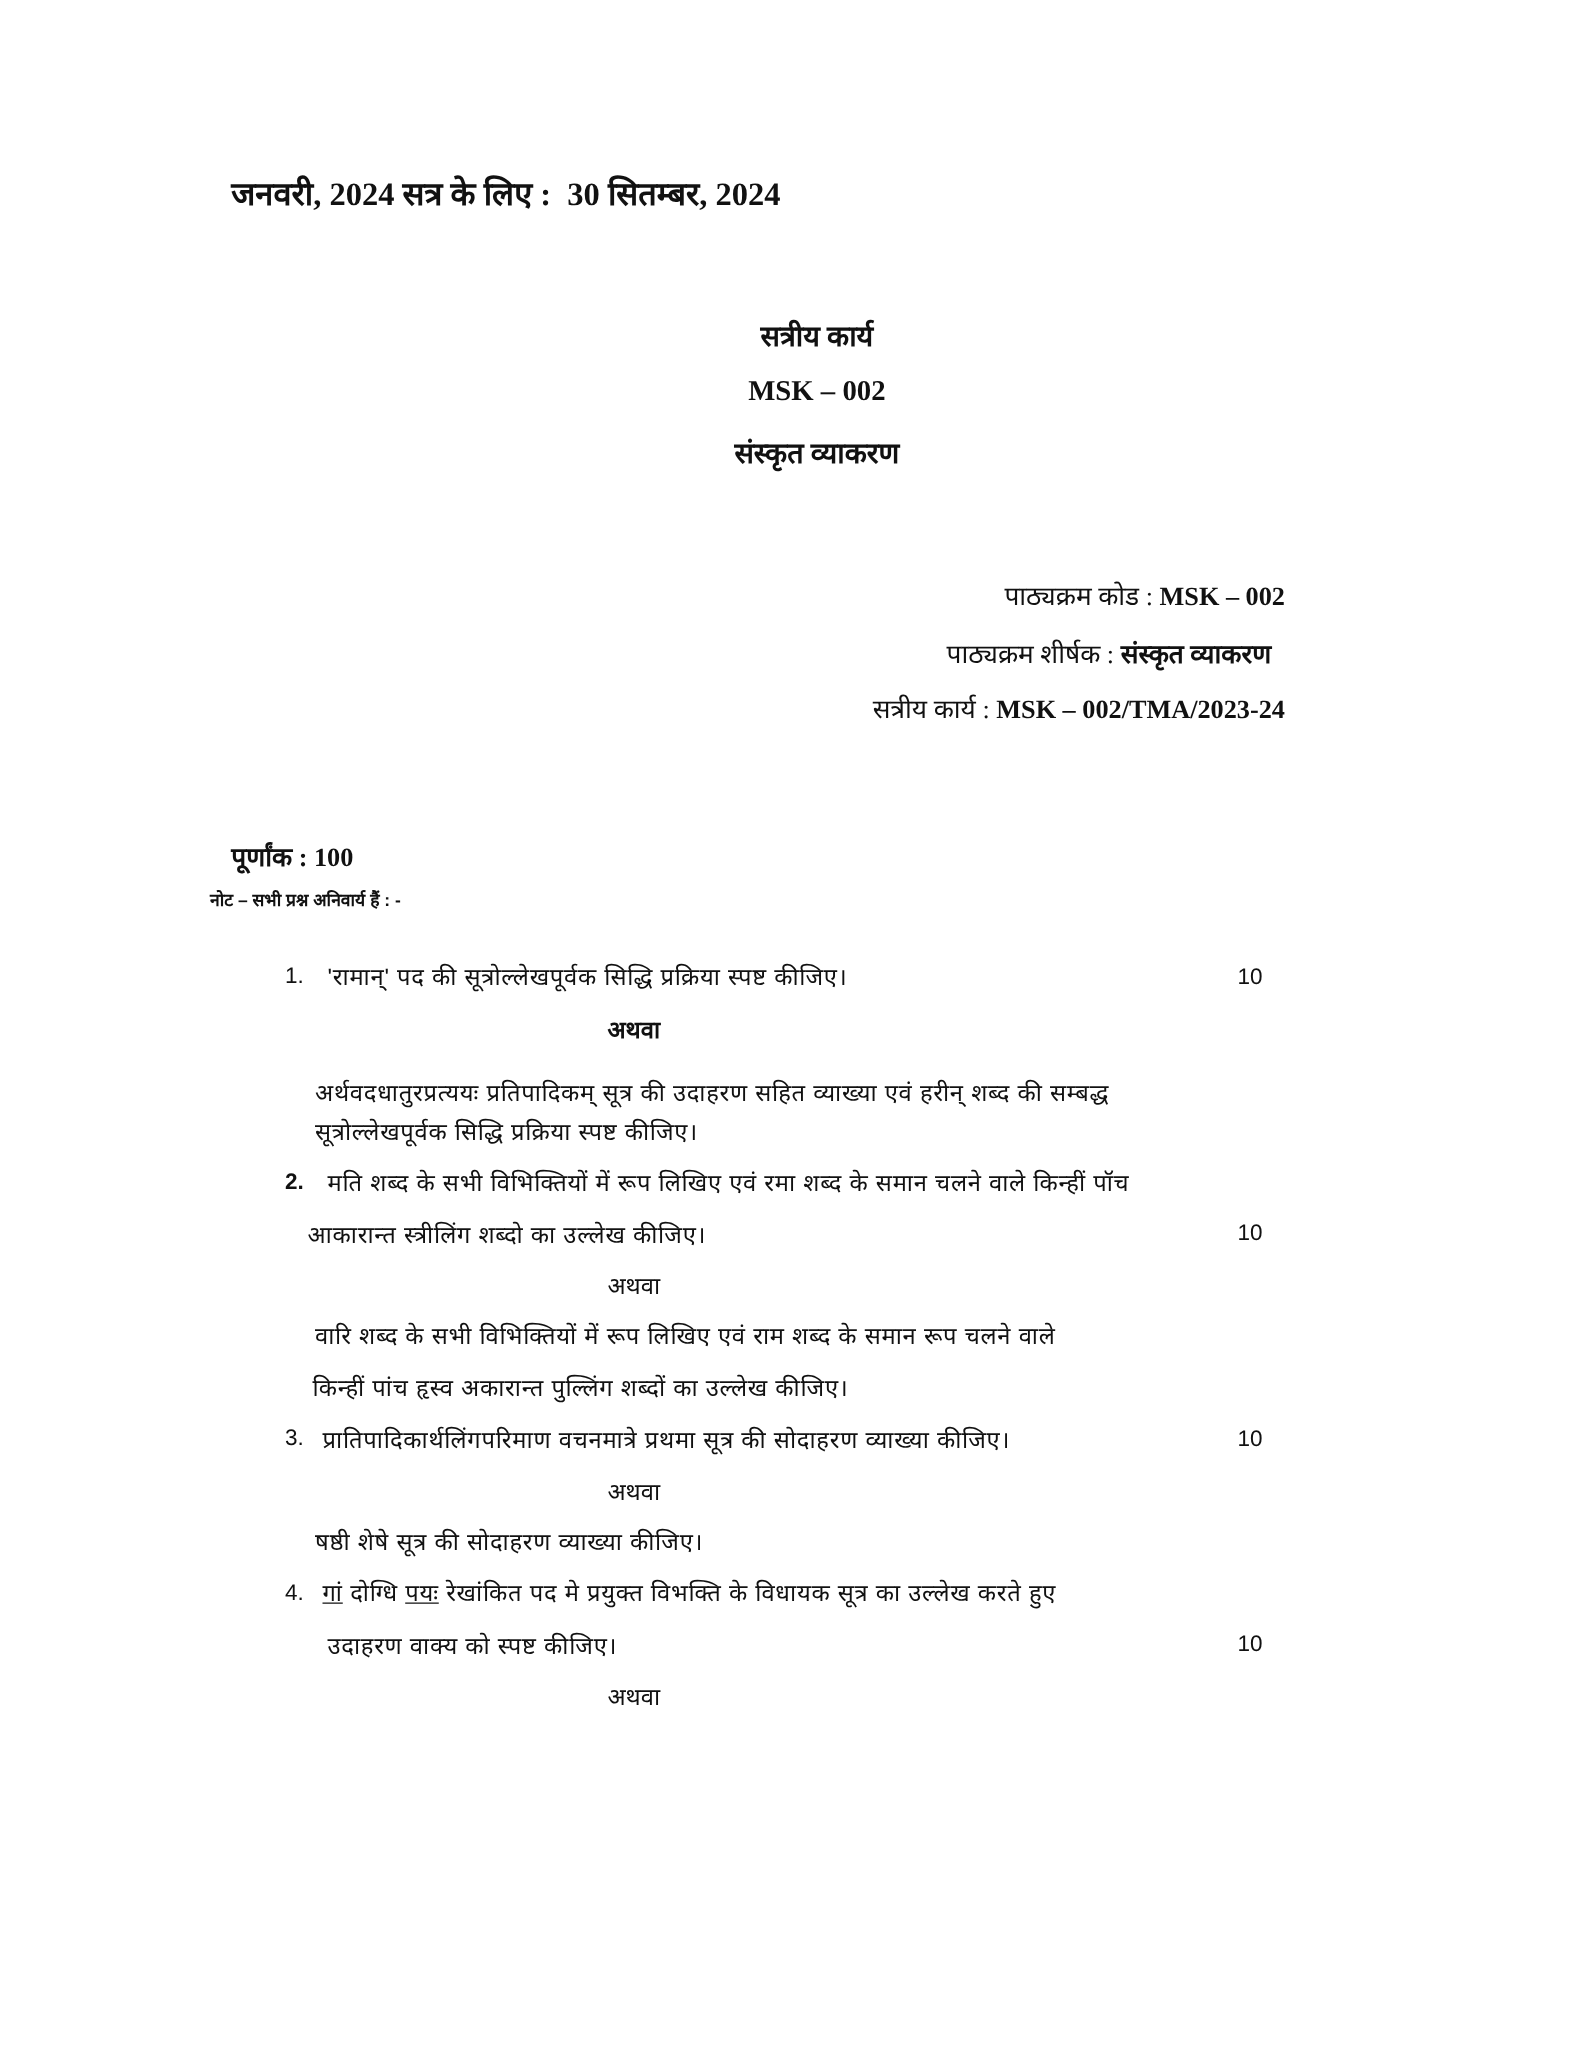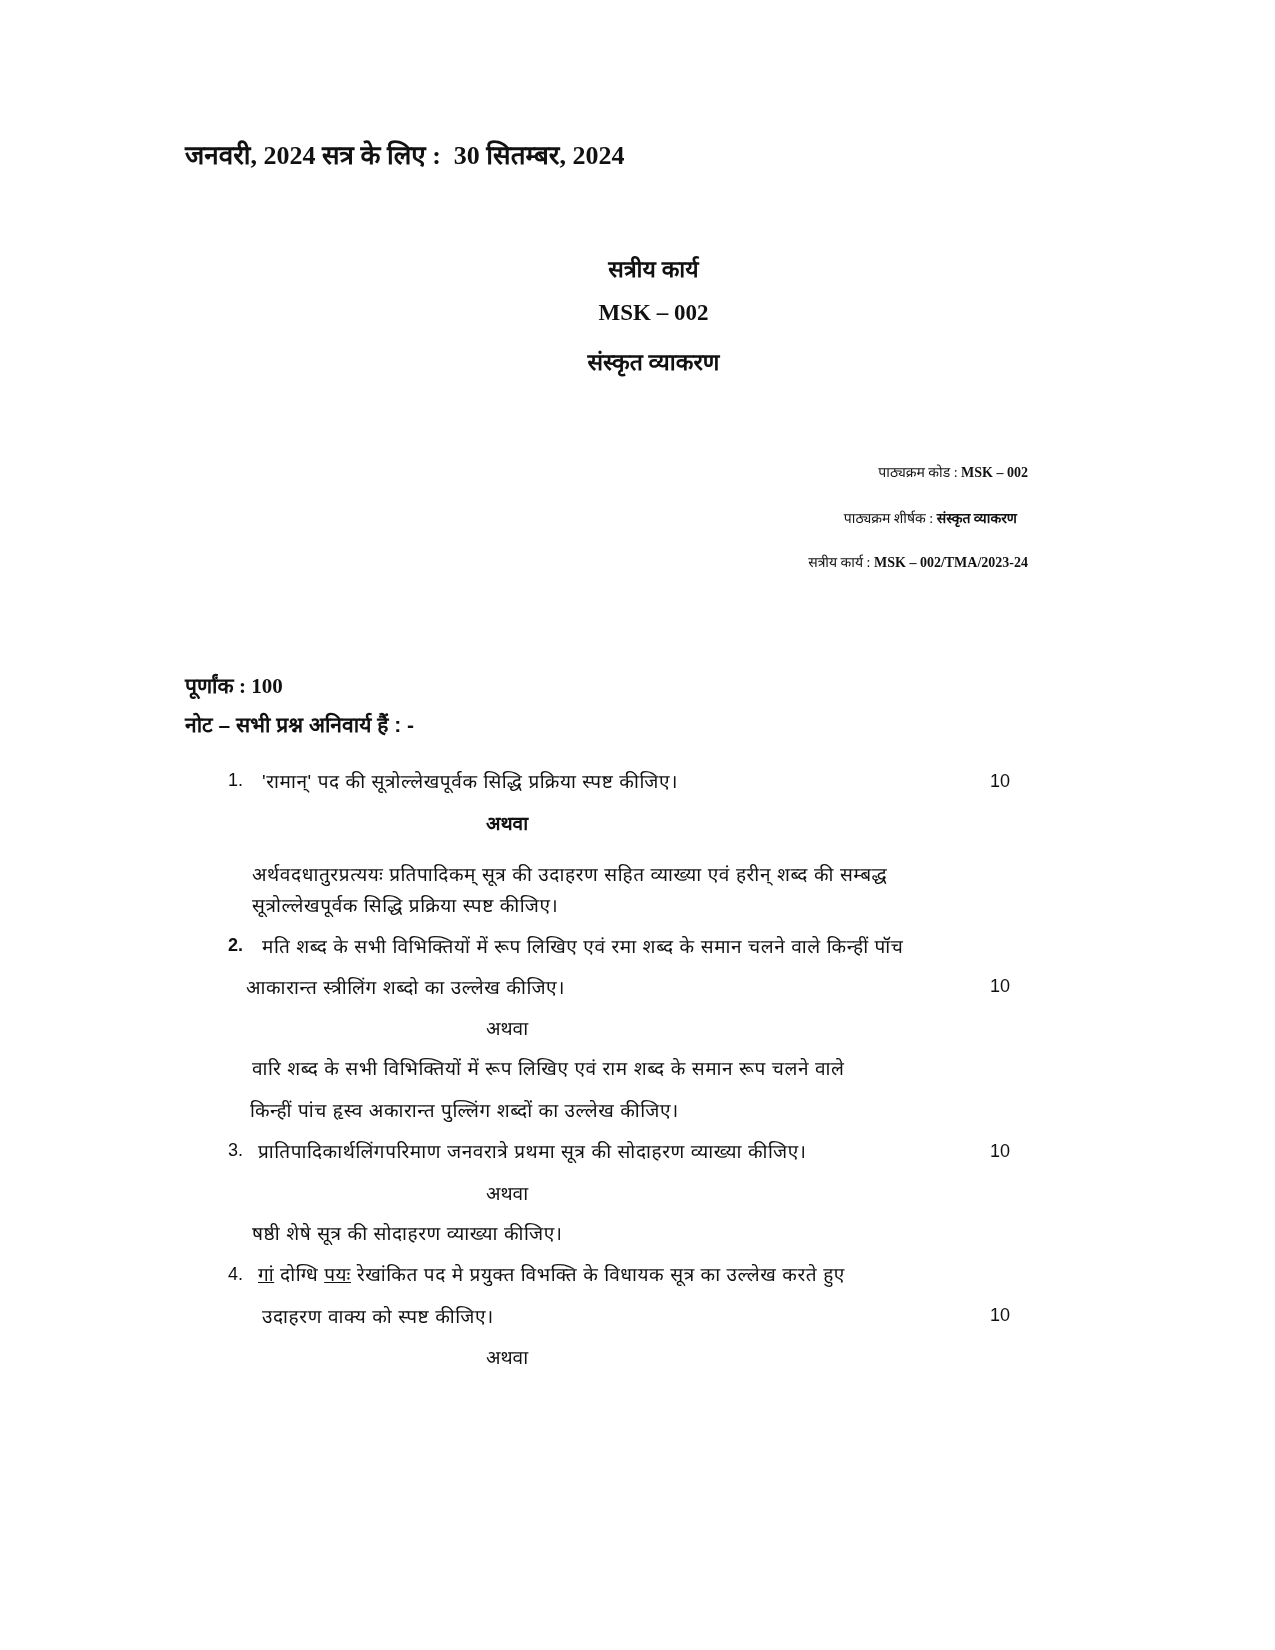--- a/index.html
+++ b/index.html
@@ -3,23 +3,23 @@
 <meta charset="utf-8">
 <style>
   html, body { margin: 0; padding: 0; background: #ffffff; }
   body { width: 1275px; height: 1650px; position: relative; overflow: hidden; color: #111; }
   .serif { font-family: "Liberation Serif", "DejaVu Serif", serif; }
   .sans { font-family: "Liberation Sans", "DejaVu Sans", sans-serif; }
   .abs { position: absolute; white-space: nowrap; }
   .bold { font-weight: bold; }
   .session { left: 185px; top: 136px; font-size: 26px; }
   .title { left: 16px; width: 1275px; text-align: center; font-size: 23px; font-weight: bold; }
-  .meta { right: 247px; font-size: 14px; text-align: center; }
+  .meta { right: 247px; font-size: 21px; text-align: center; }
   .marks { left: 185px; top: 671px; font-size: 21px; }
-  .note { left: 185px; top: 710px; font-size: 21px; }
+  .note { left: 168px; top: 710px; font-size: 14px; }
   .q { font-size: 19px; letter-spacing: 0.6px; }
   .num { font-size: 18px; }
   .pts { left: 990px; font-size: 18px; }
   .or { left: 0; width: 1014px; text-align: center; font-size: 19px; }
   .or.boldor { font-weight: bold; }
   .u { text-decoration: underline; }
 </style>
 </head>
 <body>
 
@@ -61,21 +61,21 @@
 
 <div class="abs sans num bold" style="left:228px; top:935px;">2.</div>
 <div class="abs sans q" style="left:262px; top:933px;">मति शब्द के सभी विभिक्तियों में रूप लिखिए एवं रमा शब्द के समान चलने वाले किन्हीं पॉच</div>
 <div class="abs sans q" style="left:246px; top:974px;">आकारान्त स्त्रीलिंग शब्दो का उल्लेख कीजिए।</div>
 <div class="abs sans pts" style="top:976px;">10</div>
 <div class="abs sans or" style="top:1015px;">अथवा</div>
 <div class="abs sans q" style="left:252px; top:1055px;">वारि शब्द के सभी विभिक्तियों में रूप लिखिए एवं राम शब्द के समान रूप चलने वाले</div>
 <div class="abs sans q" style="left:250px; top:1097px;">किन्हीं पांच हृस्व अकारान्त पुल्लिंग शब्दों का उल्लेख कीजिए।</div>
 
 <div class="abs sans num" style="left:228px; top:1140px;">3.</div>
-<div class="abs sans q" style="left:258px; top:1138px;">प्रातिपादिकार्थलिंगपरिमाण जनवरात्रे प्रथमा सूत्र की सोदाहरण व्याख्या कीजिए।</div>
+<div class="abs sans q" style="left:258px; top:1138px;">प्रातिपादिकार्थलिंगपरिमाण वचनमात्रे प्रथमा सूत्र की सोदाहरण व्याख्या कीजिए।</div>
 <div class="abs sans pts" style="top:1141px;">10</div>
 <div class="abs sans or" style="top:1180px;">अथवा</div>
 <div class="abs sans q" style="left:252px; top:1220px;">षष्ठी शेषे सूत्र की सोदाहरण व्याख्या कीजिए।</div>
 
 <div class="abs sans num" style="left:228px; top:1264px;">4.</div>
 <div class="abs sans q" style="left:258px; top:1261px;">
   <span class="u">गां</span>
   <span>दोग्धि</span>
   <span class="u">पयः</span>
   <span>रेखांकित पद मे प्रयुक्त विभक्ति के विधायक सूत्र का उल्लेख करते हुए</span>

